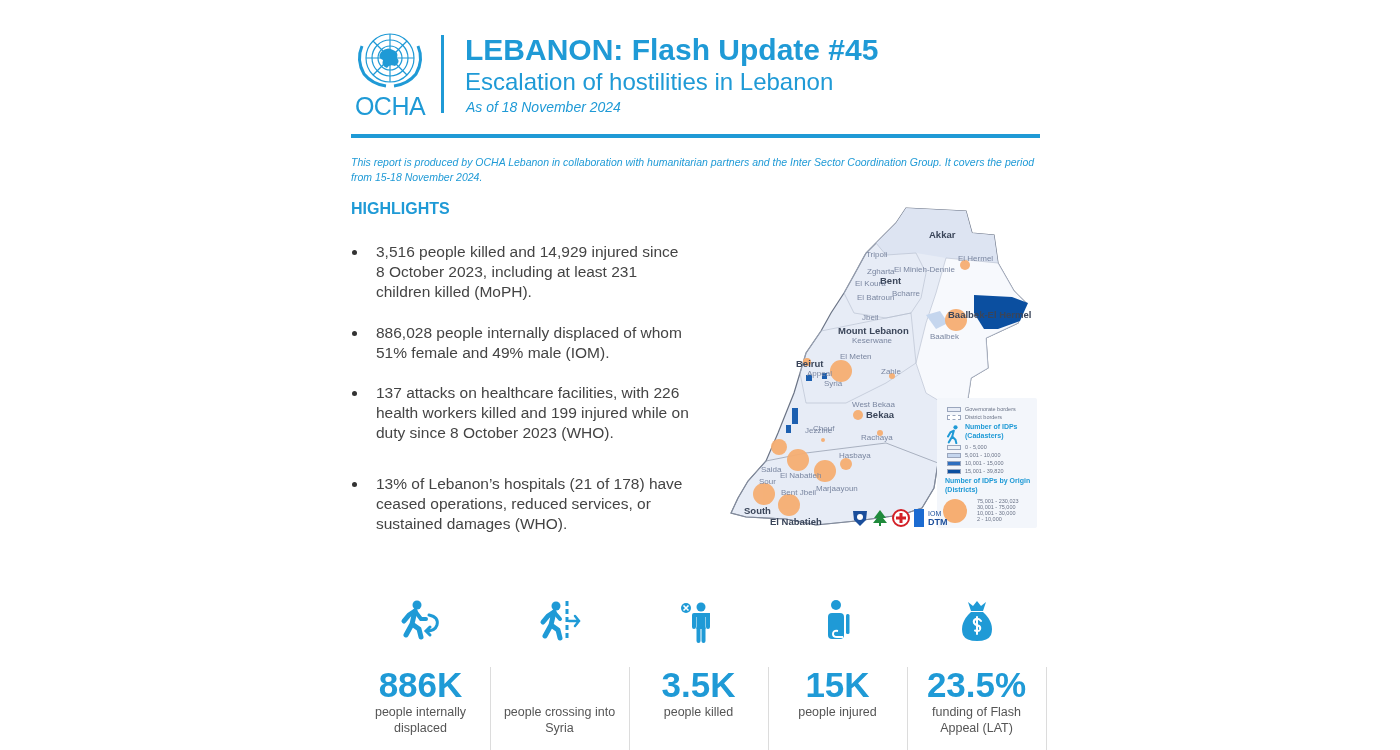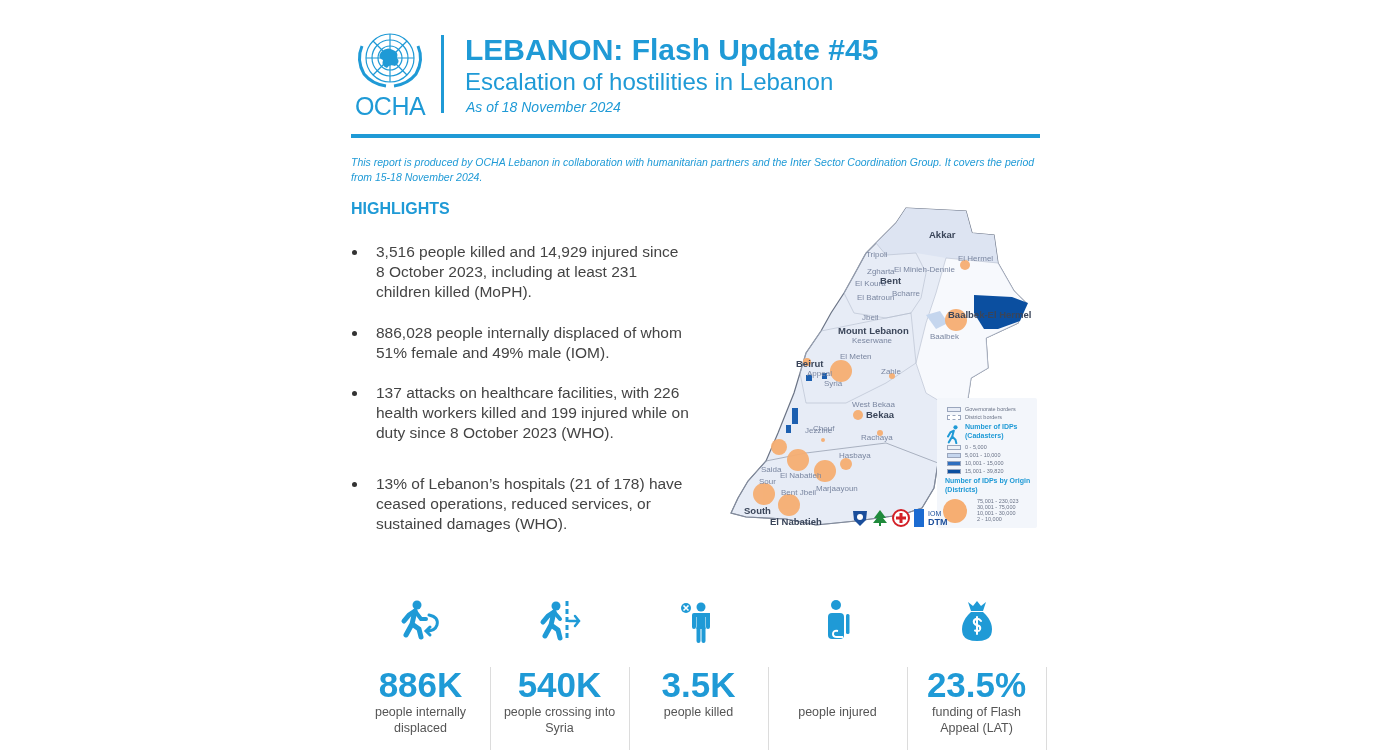--- a/index.html
+++ b/index.html
@@ -227,21 +227,20 @@
     <div class="stat-sep" style="left:139px;"></div>
 
     <div class="stat" style="left:139px;">
       <svg class="icon" viewBox="0 0 44 48">
         <circle cx="18" cy="9" r="4.5" fill="#1f9ad6"></circle>
         <path d="M16 15 L10 19 L5 25 M16 15 L13 28 L7 39 M13 28 L20 33 L22 41" stroke="#1f9ad6" stroke-width="5" fill="none" stroke-linecap="round" stroke-linejoin="round"></path>
         <path d="M16 15 L22 22" stroke="#1f9ad6" stroke-width="4" fill="none" stroke-linecap="round"></path>
         <path d="M29 4 L29 44" stroke="#1f9ad6" stroke-width="3" stroke-dasharray="5 3"></path>
         <path d="M31 24 L41 24 M37 19 L41 24 L37 29" stroke="#1f9ad6" stroke-width="2.5" fill="none" stroke-linecap="round"></path>
       </svg>
-      <div class="value">540K</div>
       <div class="label">people crossing into Syria</div>
     </div>
     <div class="stat-sep" style="left:278px;"></div>
 
     <div class="stat" style="left:278px;">
       <svg class="icon" viewBox="0 0 44 48">
         <circle cx="9" cy="11" r="5" fill="#1f9ad6"></circle>
         <path d="M6.5 8.5 L11.5 13.5 M11.5 8.5 L6.5 13.5" stroke="#fff" stroke-width="1.6"></path>
         <circle cx="24" cy="10" r="4.5" fill="#1f9ad6"></circle>
         <path d="M17 18 L31 18 L31 30 M17 18 L17 30" stroke="#1f9ad6" stroke-width="4" fill="none" stroke-linecap="round"></path>
@@ -253,20 +252,21 @@
     </div>
     <div class="stat-sep" style="left:417px;"></div>
 
     <div class="stat" style="left:417px;">
       <svg class="icon" viewBox="0 0 44 48">
         <circle cx="20" cy="8" r="5" fill="#1f9ad6"></circle>
         <rect x="12" y="16" width="16" height="26" rx="4" fill="#1f9ad6"></rect>
         <rect x="30" y="17" width="3.5" height="20" rx="1.5" fill="#1f9ad6"></rect>
         <path d="M22 34 q-5 -1 -5 3 q0 3 4 3 L27 40" stroke="#fff" stroke-width="2" fill="none"></path>
       </svg>
+      <div class="value">15K</div>
       <div class="label">people injured</div>
     </div>
     <div class="stat-sep" style="left:556px;"></div>
 
     <div class="stat" style="left:556px;">
       <svg class="icon" viewBox="0 0 44 48">
         <path d="M13 5 L18 9 L22 4 L26 9 L31 5 L28 14 L16 14 Z" fill="#1f9ad6"></path>
         <path d="M16 15 L28 15 Q40 26 36 38 Q33 44 22 44 Q11 44 8 38 Q4 26 16 15 Z" fill="#1f9ad6"></path>
         <path d="M26 24 q-2 -3 -5 -2 q-3 1 -2 4 q1 2 4 2.5 q3 1 2 4 q-1 2.5 -5 1 M22 20 L22 37" stroke="#fff" stroke-width="2" fill="none" stroke-linecap="round"></path>
       </svg>

